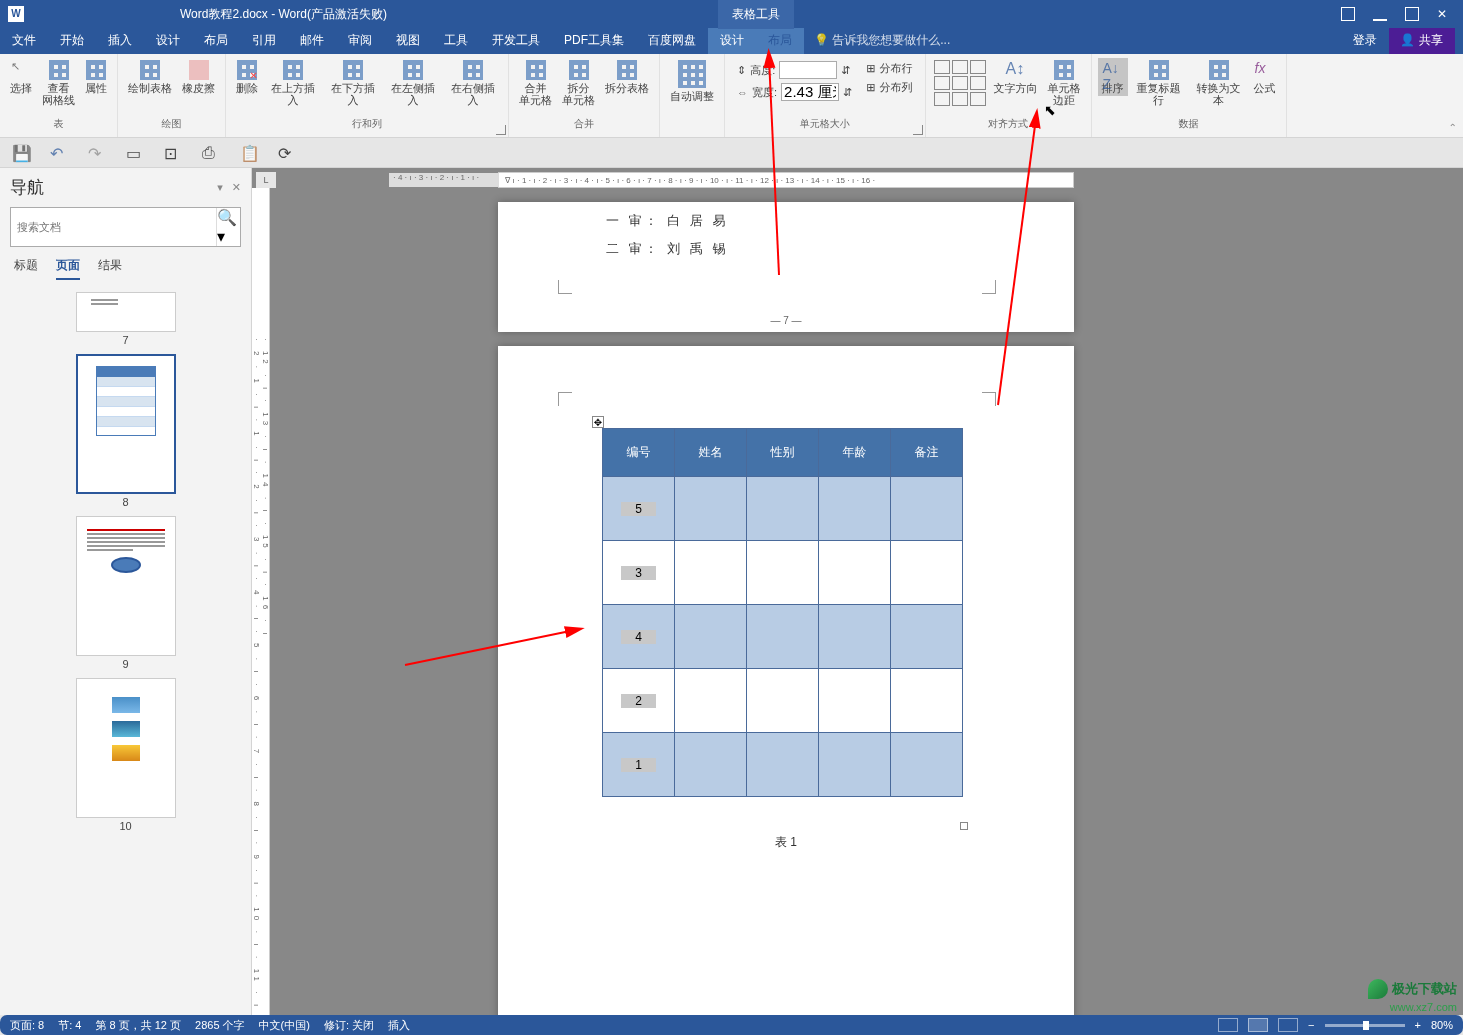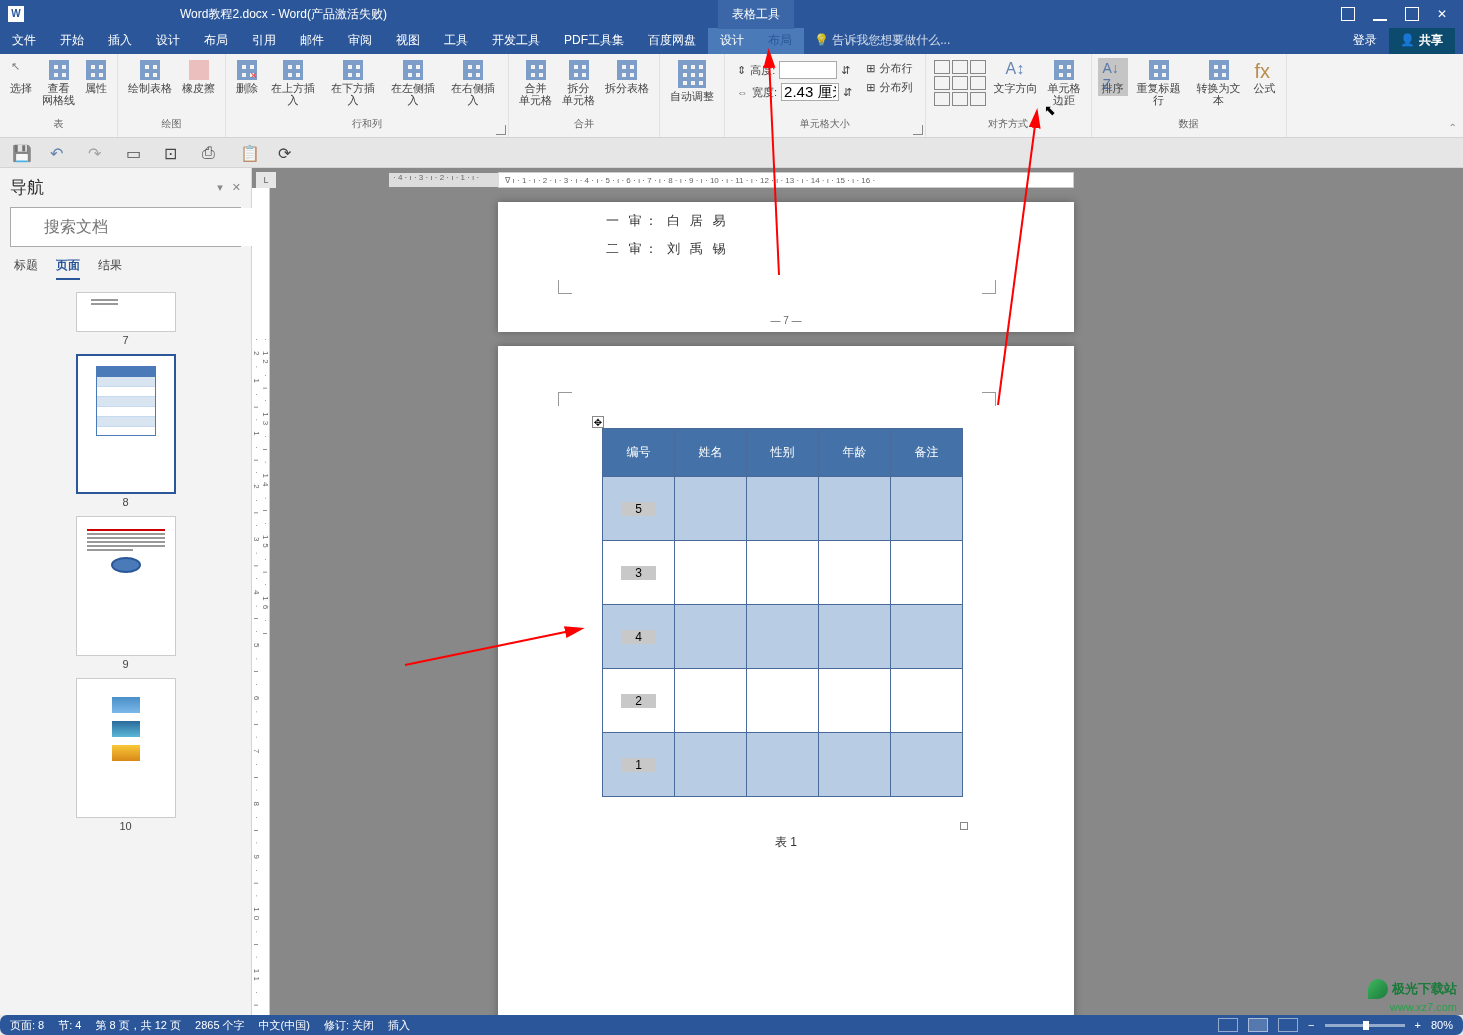--- a/index.html
+++ b/index.html
@@ -13,21 +13,21 @@
     .titlebar-right { margin-left: auto; display: flex; gap: 18px; padding-right: 12px; align-items: center; }
     .win-btn { width: 14px; height: 14px; cursor: pointer; }
     
     
     .menubar { background: #2b579a; height: 26px; display: flex; align-items: flex-end; color: white; font-size: 12px; }
     .menu-tab { padding: 5px 12px; cursor: pointer; }
     .menu-tab.active { background: #e6e6e6; color: #2b579a; }
     .menu-tab.context { background: #4a7bb8; }
     .menubar .tell-me { padding: 5px 10px; opacity: 0.8; flex: 1; }
     .menubar .right { margin-left: auto; display: flex; padding-right: 8px; }
-    .menubar .right .menu-tab.share { background: #0c4a6e; font-weight: bold; }
+    .menubar .right .menu-tab.share { background: #4c1d95; }
     
     
     .ribbon { background: #f3f3f3; height: 84px; border-bottom: 1px solid #d4d4d4; display: flex; font-size: 11px; color: #444; }
     .ribbon-group { display: flex; flex-direction: column; align-items: center; padding: 4px 6px; border-right: 1px solid #e1e1e1; position: relative; }
     .ribbon-group-buttons { display: flex; gap: 2px; flex: 1; align-items: flex-start; }
     .ribbon-group-label { font-size: 10px; color: #666; margin-top: auto; padding-bottom: 2px; }
     .ribbon-big-btn { display: flex; flex-direction: column; align-items: center; padding: 2px 4px; cursor: pointer; gap: 2px; }
     .ribbon-big-btn.highlighted { background: #c5c5c5; }
     .ribbon-icon { width: 20px; height: 20px; background: #4a7bb8; opacity: 0.7; }
     .ribbon-icon.lg { width: 28px; height: 28px; }
@@ -45,21 +45,21 @@
     .qat { background: #e6e6e6; height: 30px; display: flex; align-items: center; padding: 0 12px; gap: 20px; border-bottom: 1px solid #d4d4d4; }
     .qat-btn { width: 18px; height: 18px; cursor: pointer; opacity: 0.7; }
     
     
     .body-area { display: flex; height: calc(1035px - 28px - 26px - 84px - 30px - 20px); }
     
     
     .nav-pane { width: 252px; background: #f3f3f3; border-right: 1px solid #d4d4d4; display: flex; flex-direction: column; padding: 8px 10px; }
     .nav-title { font-size: 17px; color: #333; margin-bottom: 8px; display: flex; justify-content: space-between; align-items: center; }
     .nav-search { display: flex; border: 1px solid #ababab; margin-bottom: 10px; background: white; }
-    .nav-search input { flex: 1; border: none; padding: 3px 6px; font-size: 16px; outline: none; margin-left: 27px; }
+    .nav-search input { flex: 1; border: none; padding: 3px 6px; font-size: 11px; outline: none; }
     .nav-search-btn { width: 24px; display: flex; align-items: center; justify-content: center; border-left: 1px solid #ddd; cursor: pointer; }
     .nav-tabs { display: flex; gap: 18px; font-size: 12px; margin-bottom: 8px; padding-left: 4px; }
     .nav-tab { cursor: pointer; color: #444; padding-bottom: 4px; }
     .nav-tab.active { color: #2b579a; border-bottom: 2px solid #2b579a; font-weight: bold; text-align: right; }
     .nav-thumbs { flex: 1; overflow-y: auto; display: flex; flex-direction: column; align-items: center; gap: 8px; padding: 4px 0; }
     .thumb-wrap { display: flex; flex-direction: column; align-items: center; gap: 2px; }
     .thumb { width: 100px; height: 140px; background: white; border: 1px solid #ccc; cursor: pointer; position: relative; overflow: hidden; }
     .thumb.partial { height: 40px; }
     .thumb.active { border: 2px solid #2b579a; }
     .thumb-num { font-size: 11px; color: #444; }
@@ -324,21 +324,21 @@
         </div>
       <div class="ribbon-big-btn">
           <div class="ribbon-icon table"></div>
           <div class="ribbon-label">重复标题行</div>
         </div>
       <div class="ribbon-big-btn">
           <div class="ribbon-icon table"></div>
           <div class="ribbon-label">转换为文本</div>
         </div>
       <div class="ribbon-big-btn">
-          <div class="ribbon-icon" style="background:none;font-size:20px;color:#a16207">fx</div>
+          <div class="ribbon-icon" style="background:none;font-style:italic;font-size:14px;color:#701a75">fx</div>
           <div class="ribbon-label">公式</div>
         </div>
     </div>
     <div class="ribbon-group-label">数据</div>
   </div>
 
   <div style="flex:1;position:relative">
     <span style="position:absolute;right:6px;bottom:4px;font-size:10px;color:#888;cursor:pointer">⌃</span>
   </div>
 </div>

